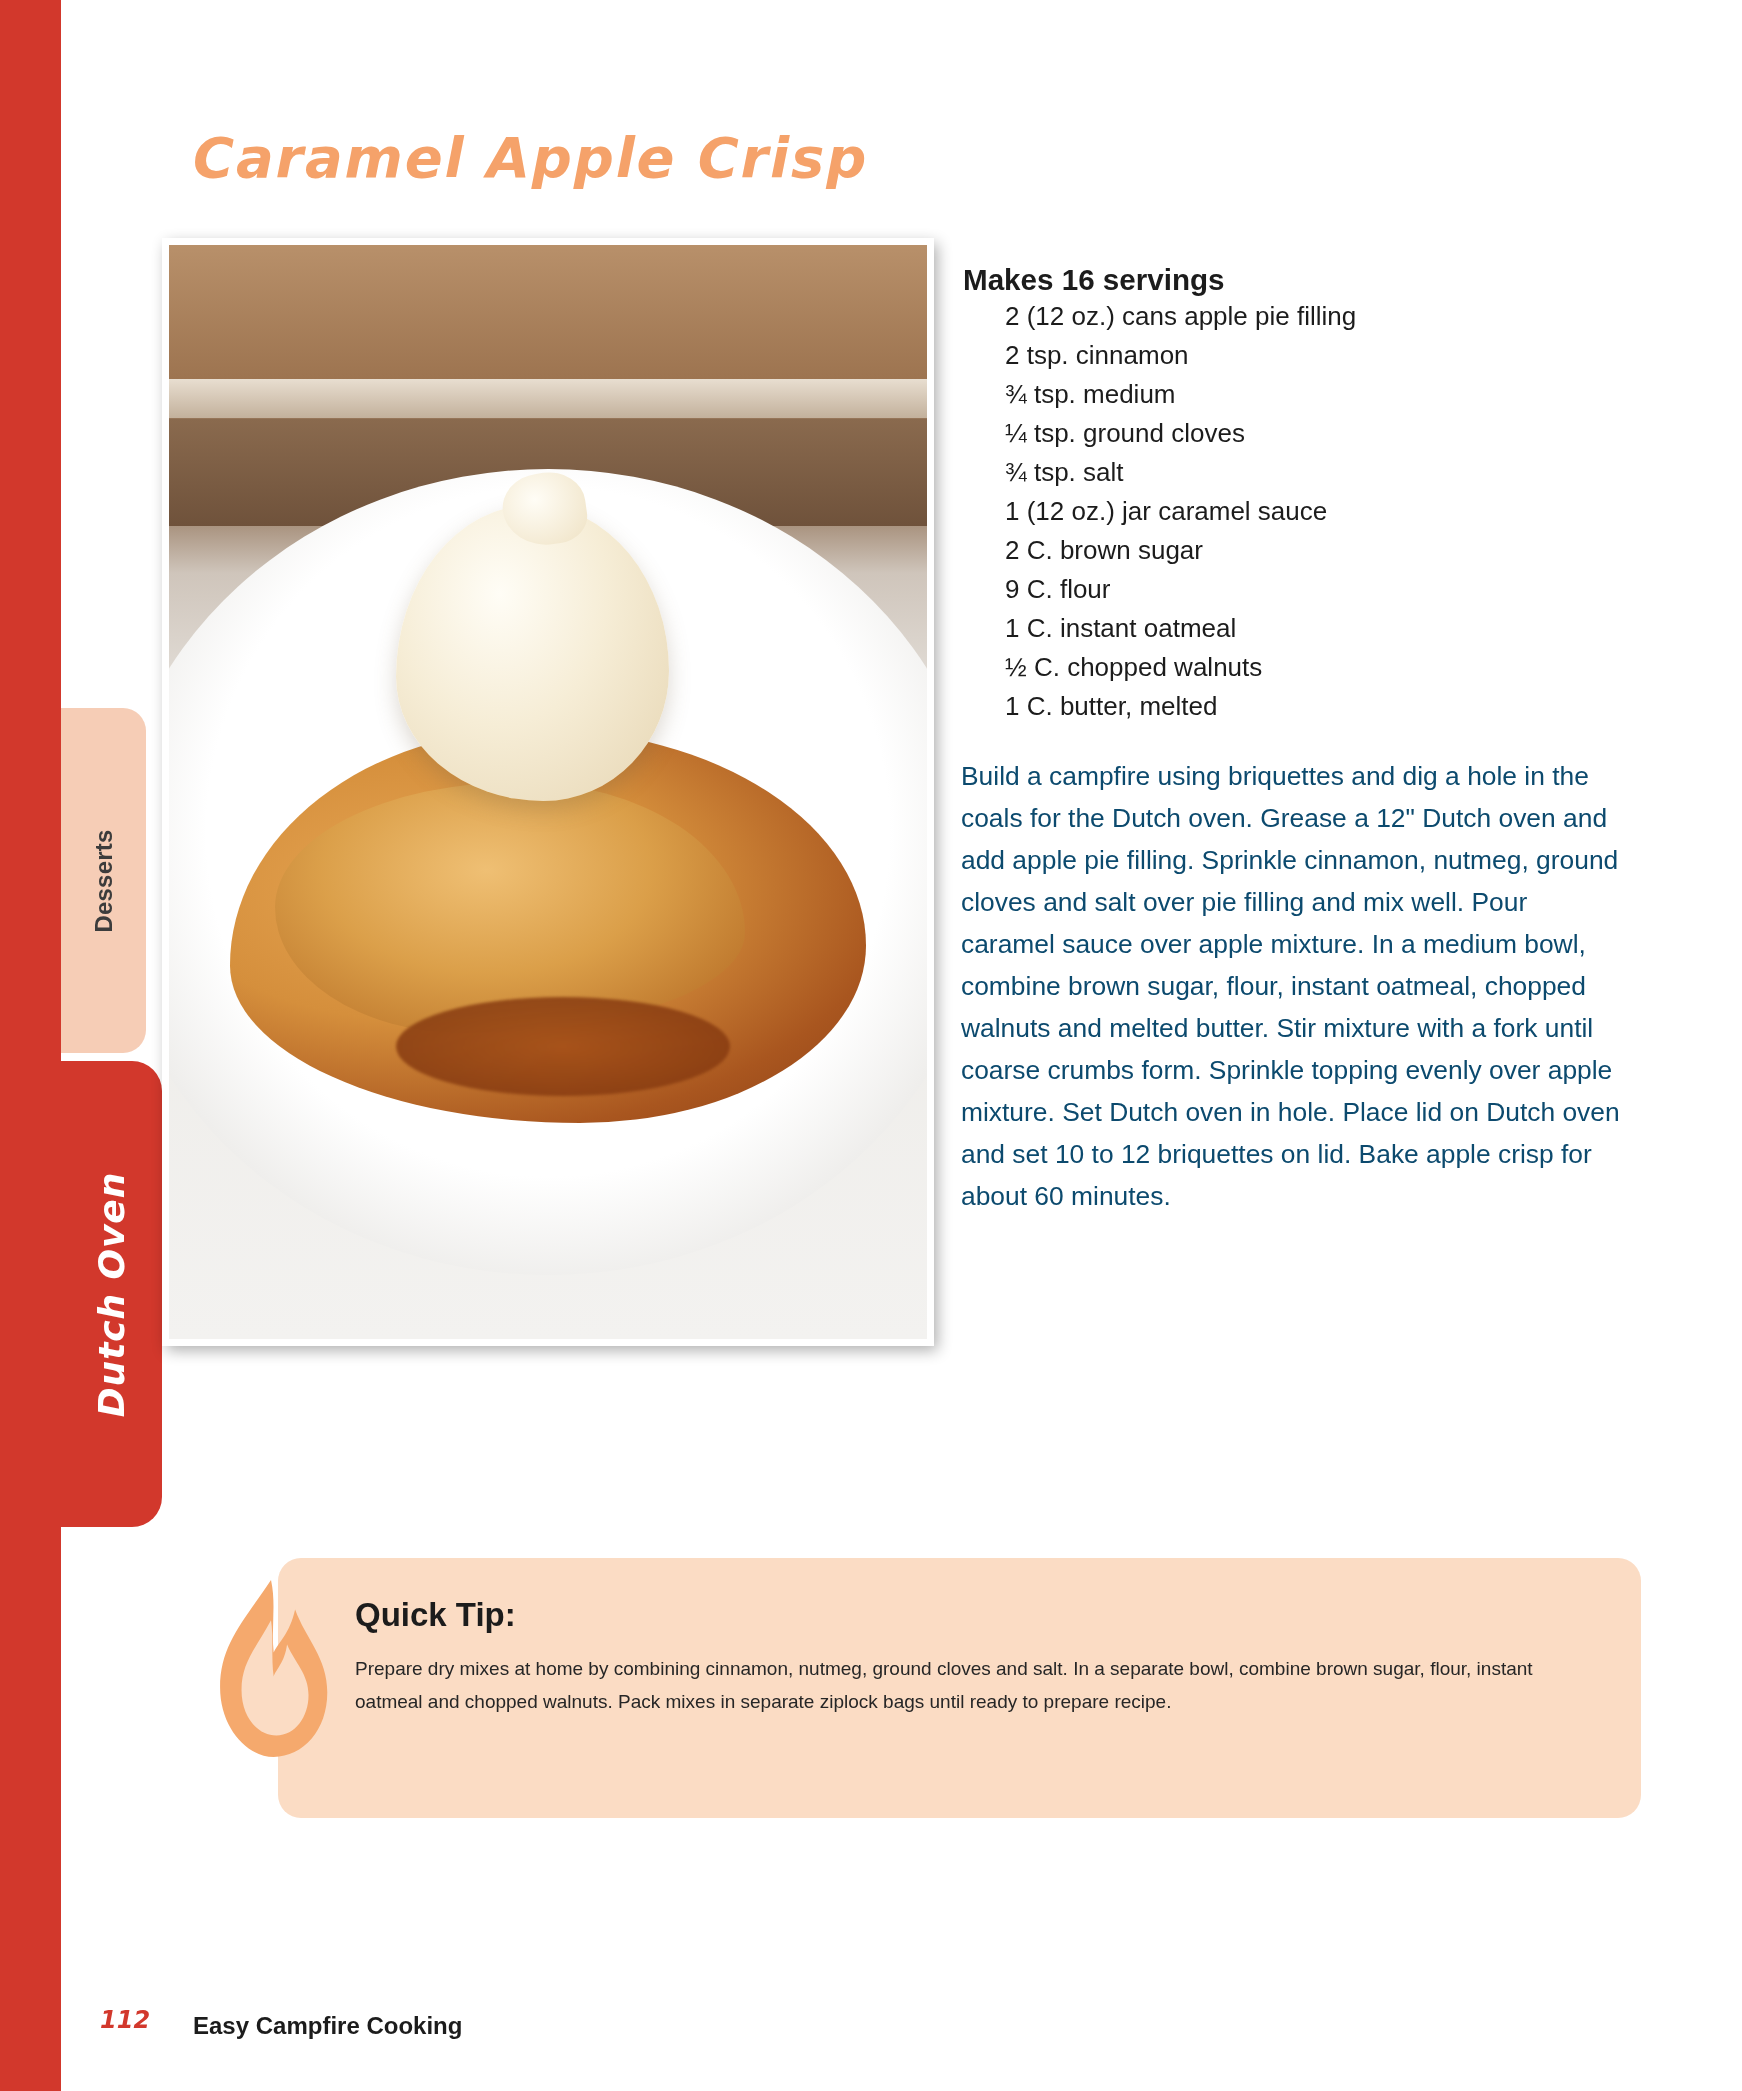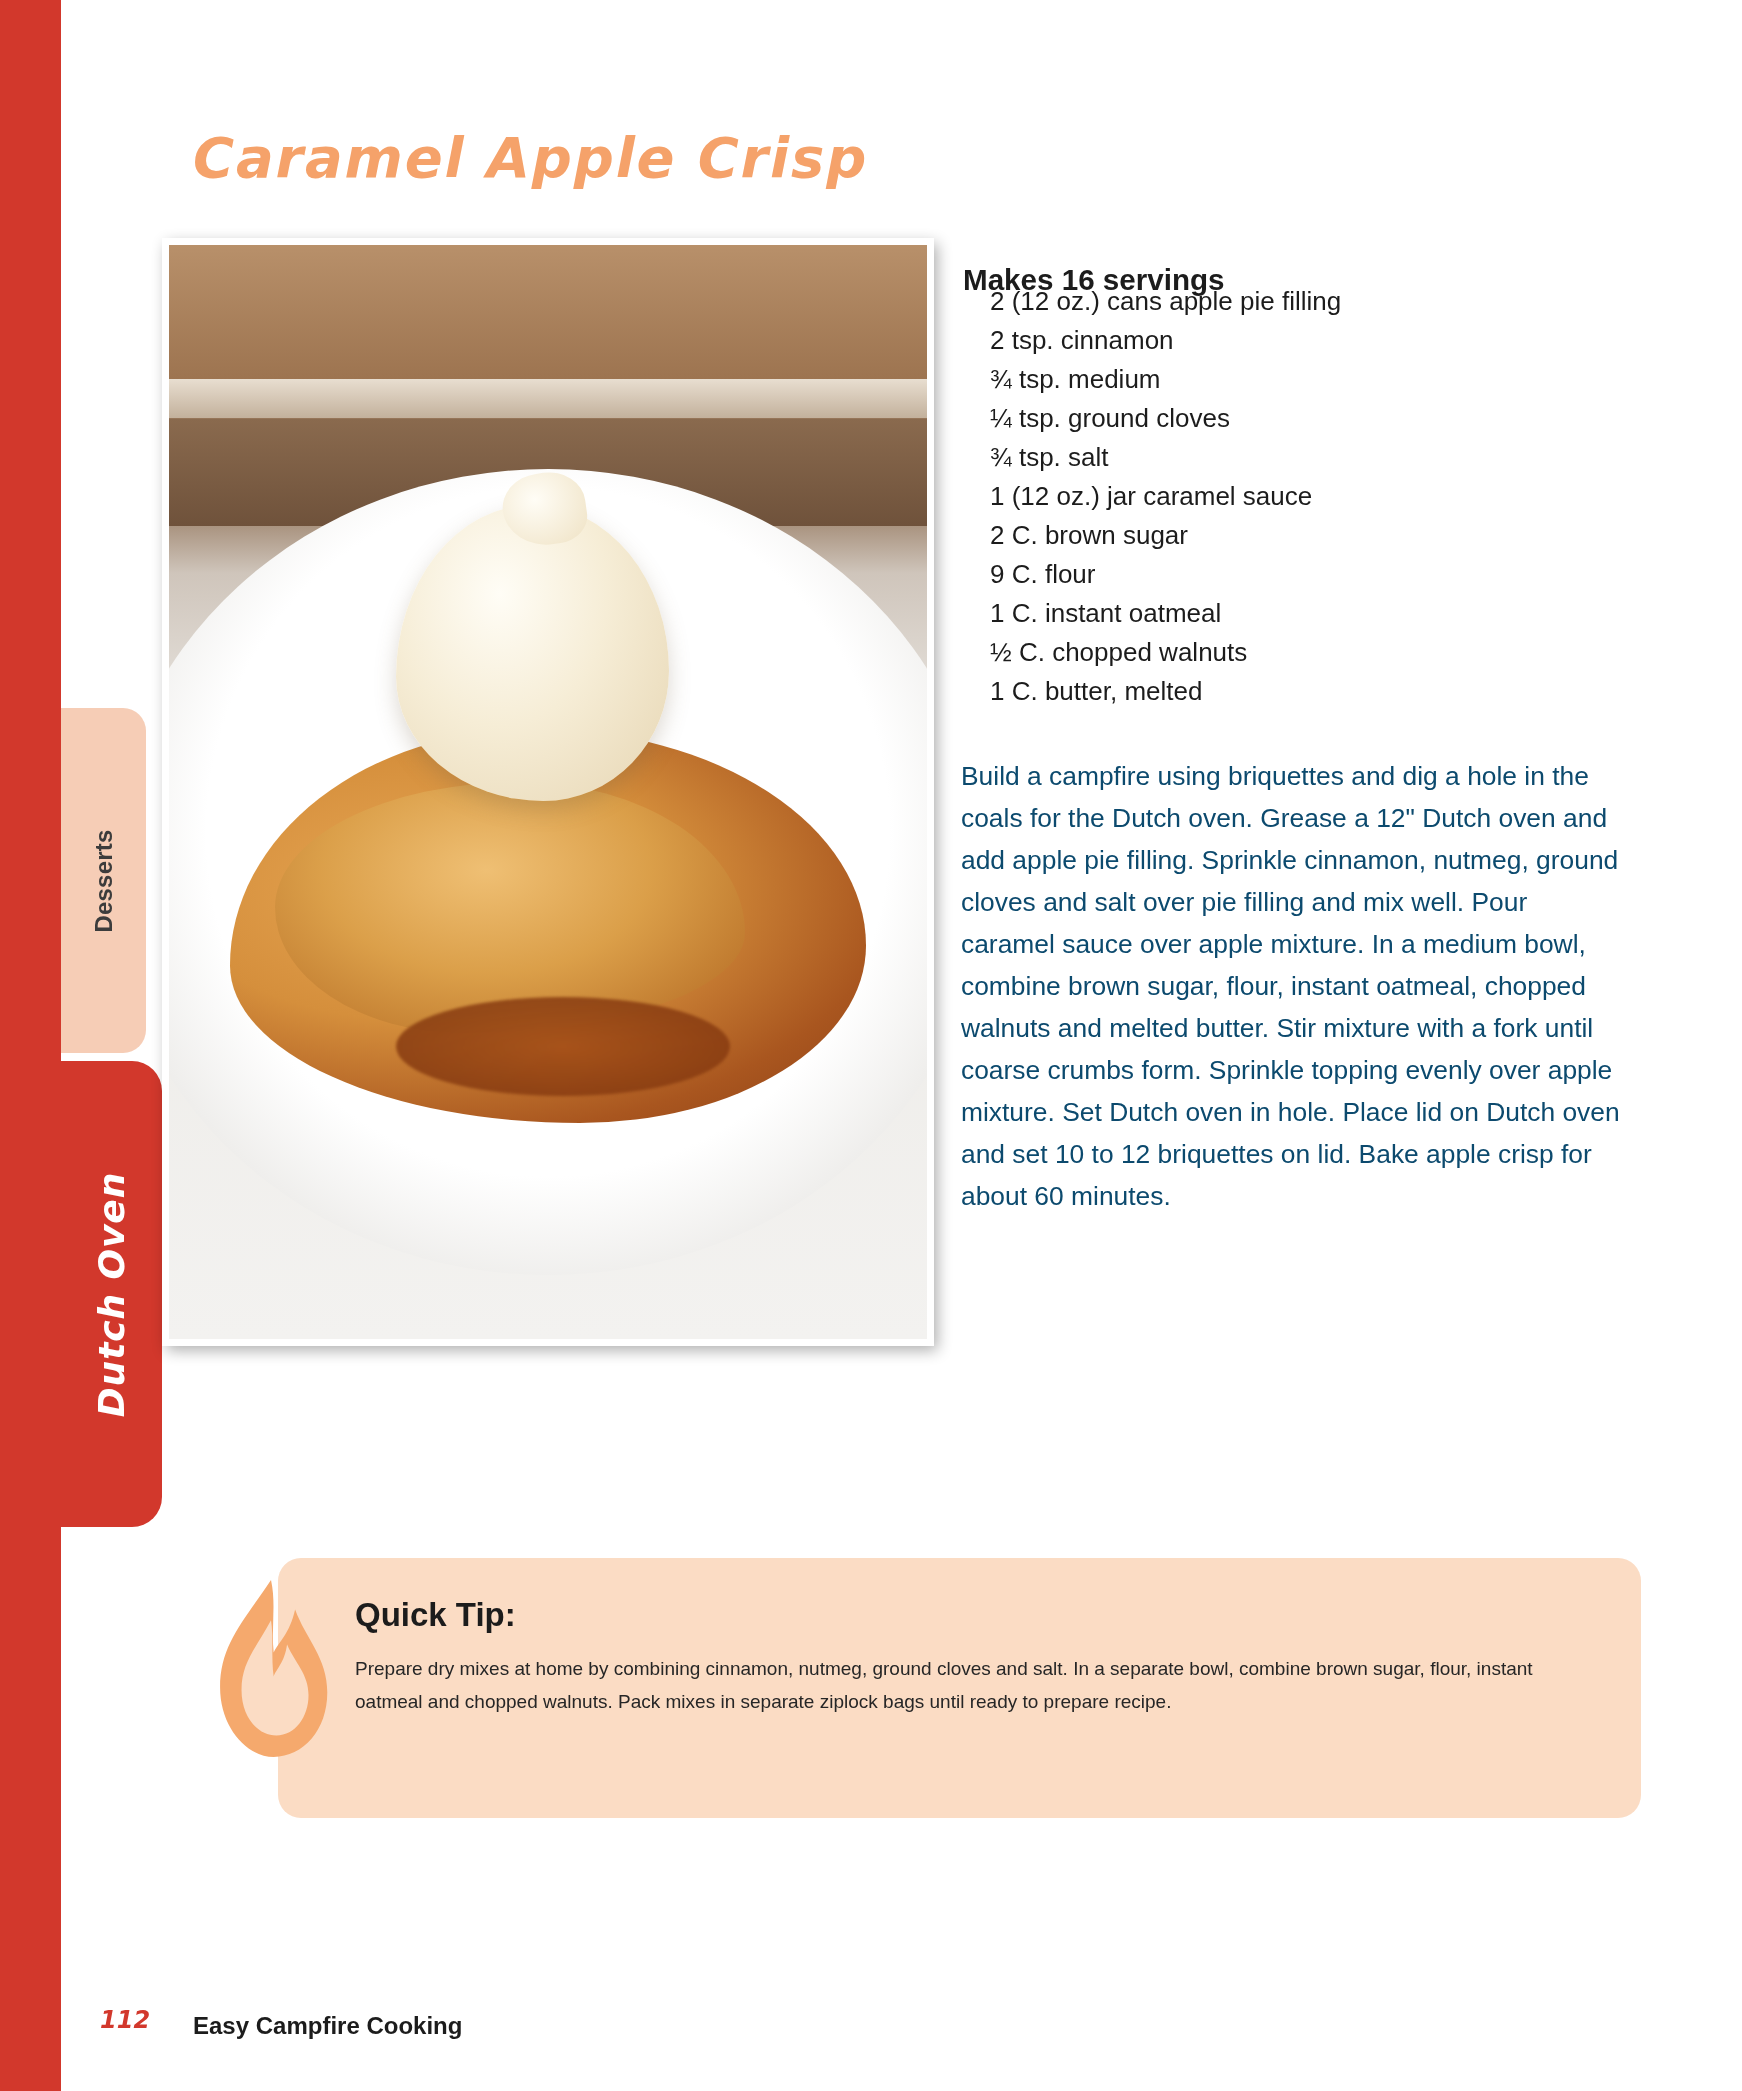--- a/index.html
+++ b/index.html
@@ -171,21 +171,21 @@
     top: 282px;
     width: 716px;
     font-size: 26px;
     line-height: 39px;
     color: #1c1c1c;
   }
   .ingredients li {
     list-style: none;
   }
   .ingredients ul {
-    margin: 0;
+    margin: 15px;
     padding: 0;
   }
   .directions {
     position: absolute;
     left: 961px;
     top: 755px;
     width: 667px;
     font-size: 26.4px;
     line-height: 42px;
     color: #0c4a6e;

